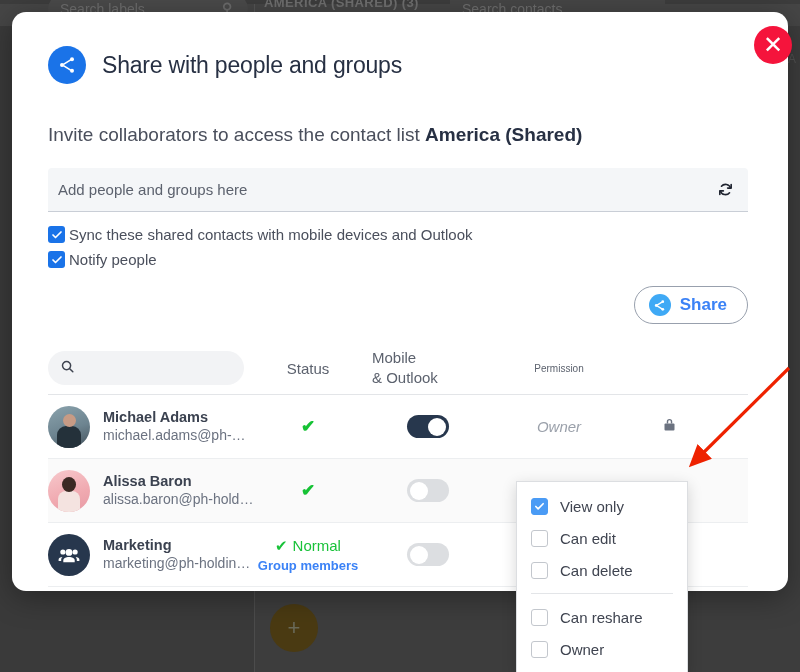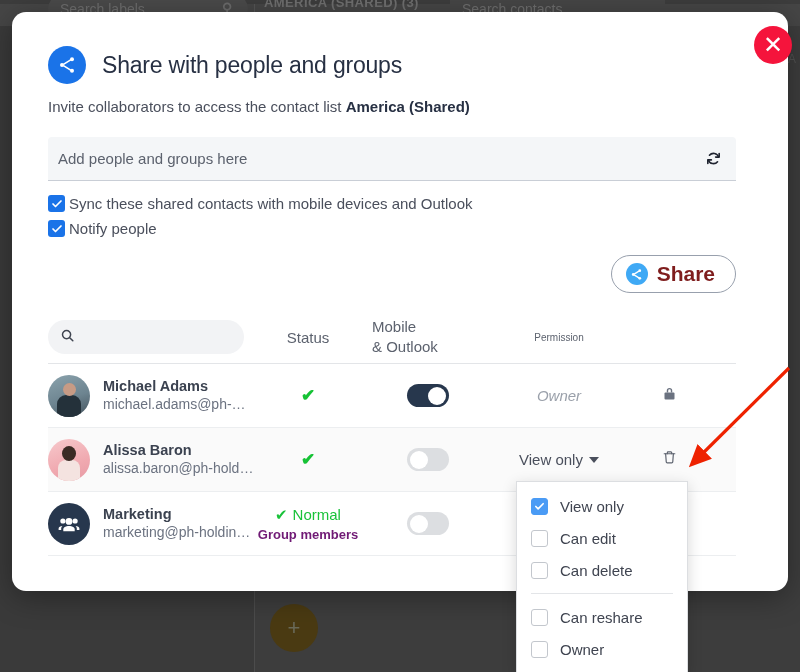--- a/index.html
+++ b/index.html
@@ -78,36 +78,36 @@
   .close-btn {
     position: absolute; right: -4px; top: 14px;
     width: 38px; height: 38px; border-radius: 50%;
     background: #f5143c;
     display: flex; align-items: center; justify-content: center;
     color: #fff; font-size: 24px; font-weight: bold; line-height: 1;
     cursor: pointer; z-index: 5;
     font-family: "DejaVu Sans", sans-serif;
   }
 
-  .modal-inner { padding: 34px 52px 0 36px; }
+  .modal-inner { padding: 34px 40px 0 36px; }
 
   .title-row { display: flex; align-items: center; gap: 16px; }
   .share-badge {
     width: 38px; height: 38px; border-radius: 50%;
     background: #1a73e8;
     display: flex; align-items: center; justify-content: center;
     flex: 0 0 auto;
   }
   .modal-title {
     font-size: 23px; color: #273043; font-weight: 500; letter-spacing: -.2px;
   }
 
   .subtitle {
-    margin-top: 14px;
-    font-size: 15px; color: #4a4f5c;
+    margin-top: 40px;
+    font-size: 19px; color: #4a4f5c;
   }
   .subtitle b { color: #273043; font-weight: bold; }
 
   .invite-field {
     margin-top: 22px;
     height: 44px;
     background: #f4f6f8;
     border-bottom: 1px solid #c9ced6;
     border-radius: 4px 4px 0 0;
     display: flex; align-items: center;
@@ -135,21 +135,21 @@
     display: inline-flex; align-items: center; gap: 9px;
     height: 38px; padding: 0 20px 0 14px;
     border: 1px solid #98a0ad; border-radius: 19px;
     background: #fff; cursor: pointer;
   }
   .share-btn-icon {
     width: 22px; height: 22px; border-radius: 50%;
     background: #3fa9f5;
     display: flex; align-items: center; justify-content: center;
   }
-  .share-btn-label { font-size: 21px; font-weight: bold; color: #7f1d1d; }
+  .share-btn-label { font-size: 17px; font-weight: bold; color: #3b82f6; }
 
   
   .tbl-head {
     display: flex; align-items: center;
     margin-top: 18px; height: 52px;
   }
   .search-collab {
     width: 196px; height: 34px;
     background: #f2f3f5; border-radius: 17px;
     display: flex; align-items: center; padding: 0 12px;
@@ -196,21 +196,21 @@
     content:""; position:absolute; left:14px; top:7px; width:14px; height:15px;
     border-radius:50%; background:#3b2a24; z-index:1;
   }
   .person-text { min-width: 0; }
   .person-name { font-size: 14.5px; font-weight: bold; color: #3b4250; line-height: 1.25; }
   .person-mail { font-size: 14px; color: #6b7280; line-height: 1.35; white-space: nowrap; }
 
   .cell-status { width: 128px; display: flex; flex-direction: column; align-items: center; justify-content: center; }
   .check-green { color: #16c235; font-size: 17px; font-weight: bold; line-height: 1; }
   .status-normal { color: #19c23a; font-size: 15px; display: flex; align-items: center; gap: 5px; }
-  .status-sub { color: #701a75; font-size: 13px; font-weight: bold; margin-top: 3px; }
+  .status-sub { color: #3b82f6; font-size: 13px; font-weight: bold; margin-top: 3px; }
 
   .cell-mobile { width: 112px; display: flex; justify-content: center; }
   .toggle {
     width: 42px; height: 23px; border-radius: 12px;
     position: relative; cursor: pointer;
   }
   .toggle.on { background: #27374d; }
   .toggle.off { background: #dcdee1; }
   .toggle .knob {
     position: absolute; top: 2.5px; width: 18px; height: 18px;

